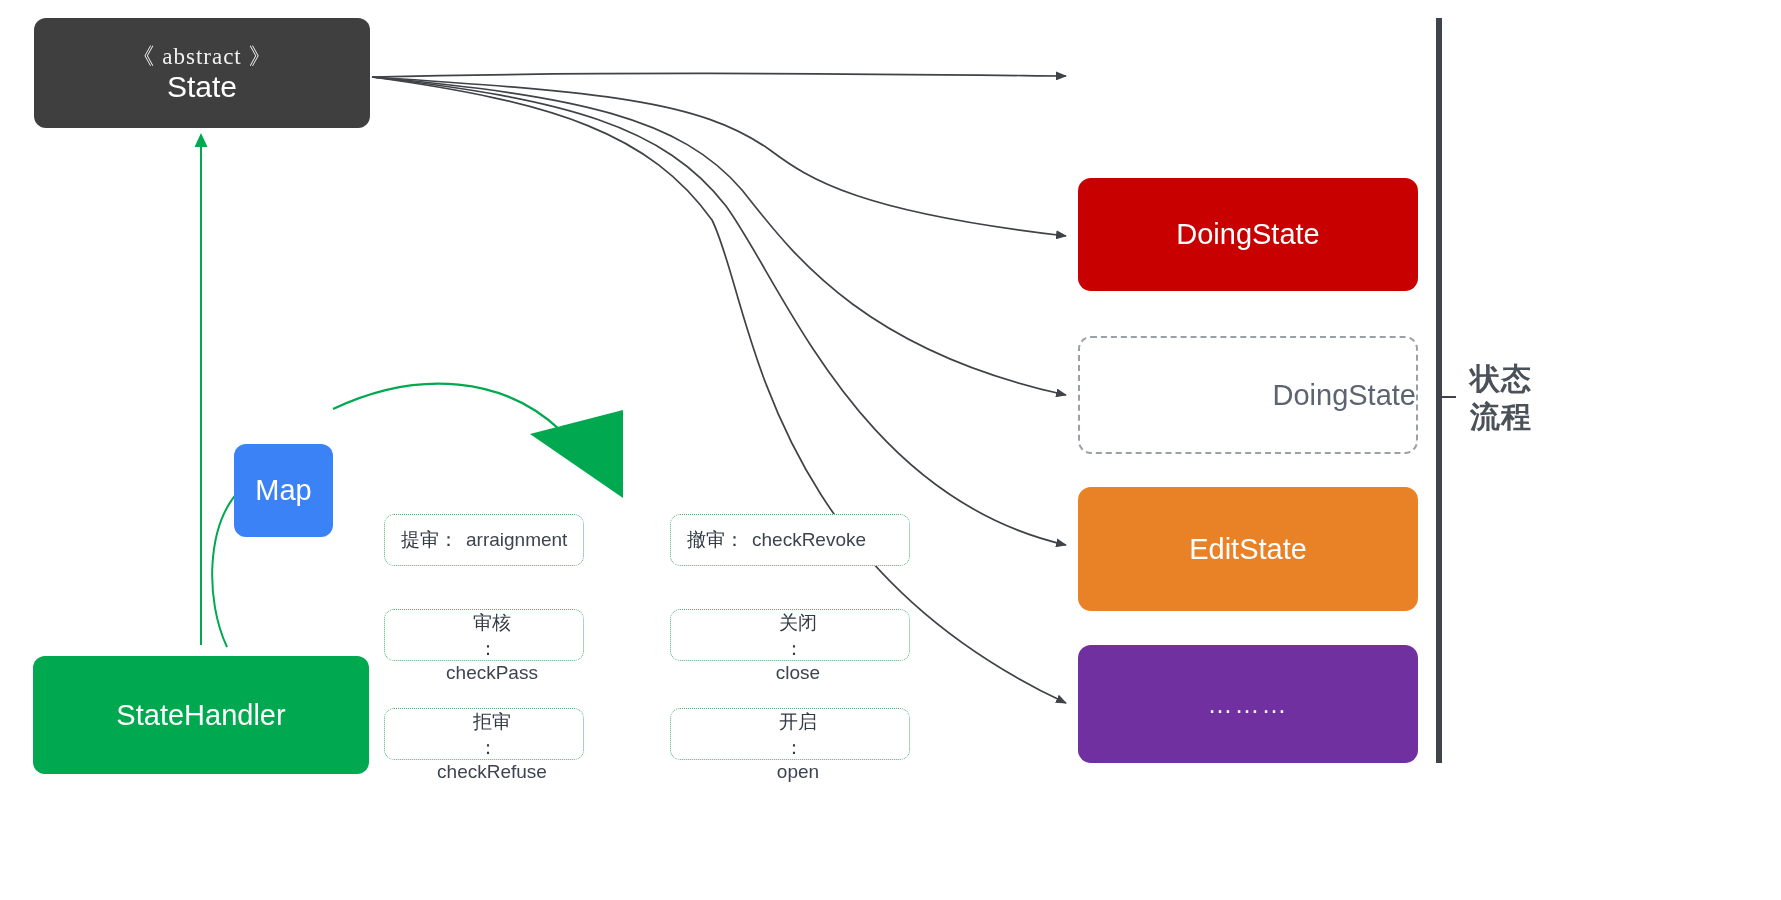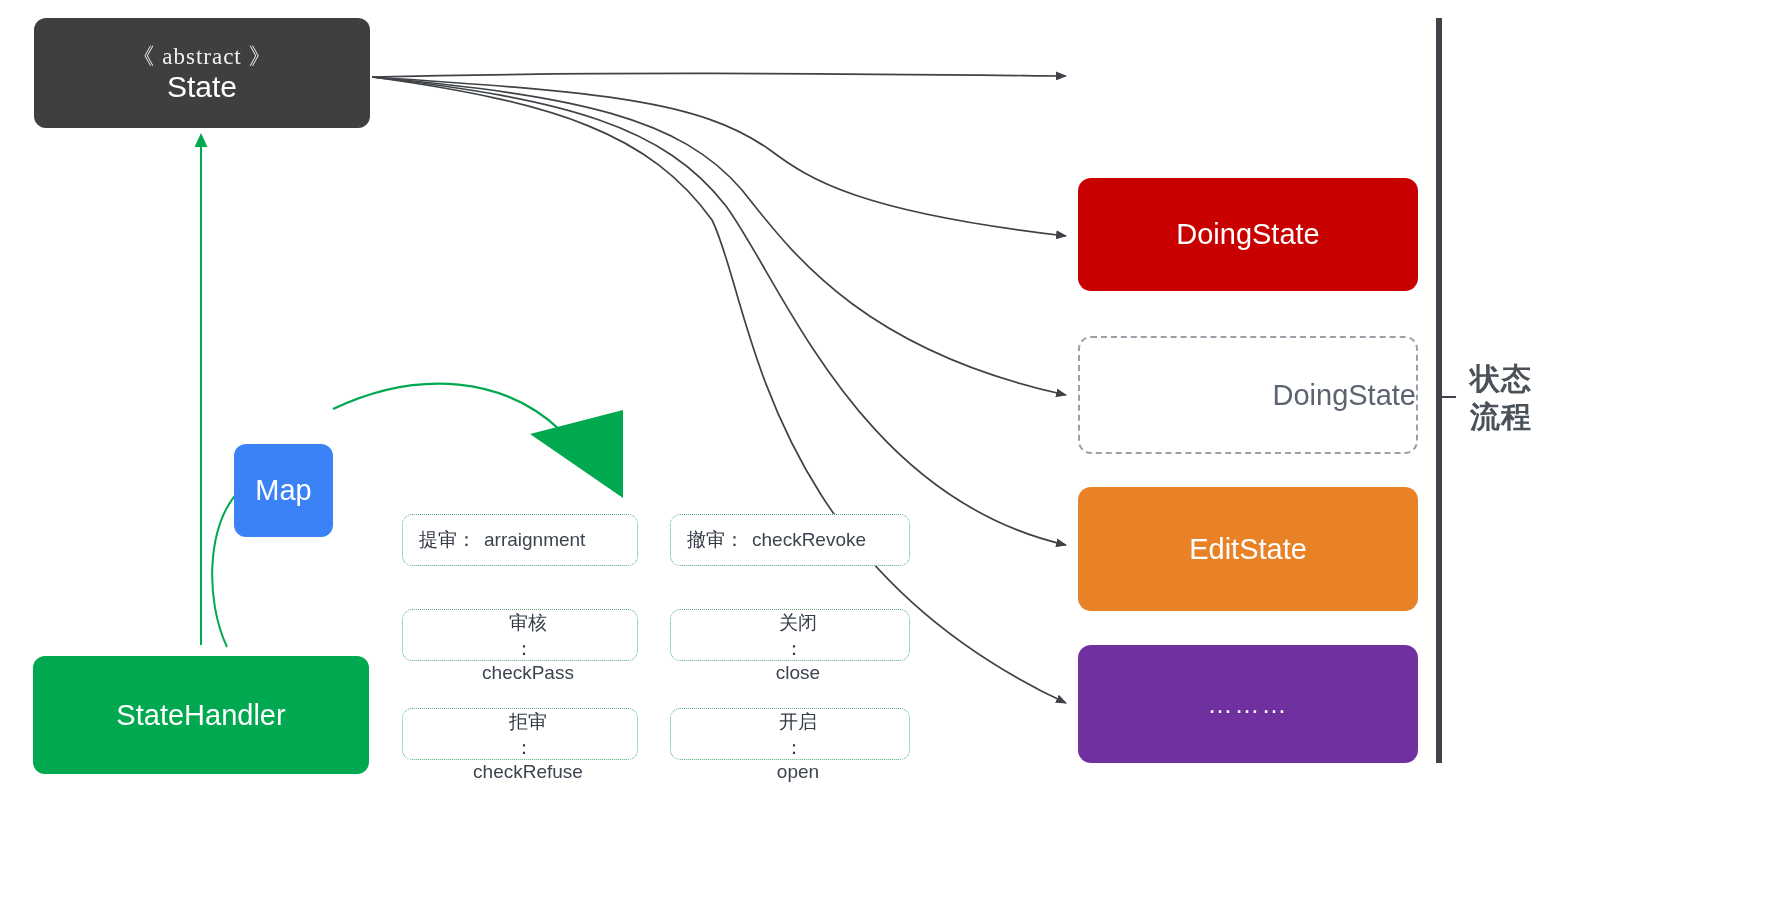--- a/index.html
+++ b/index.html
@@ -119,21 +119,21 @@
     color: #3c4450;
     font-size: 19px;
     white-space: nowrap;
   }
   .chip .cn {
     font-size: 19px;
     color: #333a44;
   }
   .chip .sep { padding-right: 8px; color: #333a44; }
   .chip .en { color: #3c4450; font-size: 19px; }
-  .chip-col-a { left: 402px; width: 236px; }
+  .chip-col-a { left: 384px; width: 200px; }
   .chip-col-b { left: 670px; width: 240px; }
   .chip-r1 { top: 514px; }
   .chip-r2 { top: 609px; flex-direction: column; }
   .chip-r3 { top: 708px; flex-direction: column; }
   
   .bracket-bar {
     position: absolute;
     left: 1436px;
     top: 18px;
     width: 6px;

